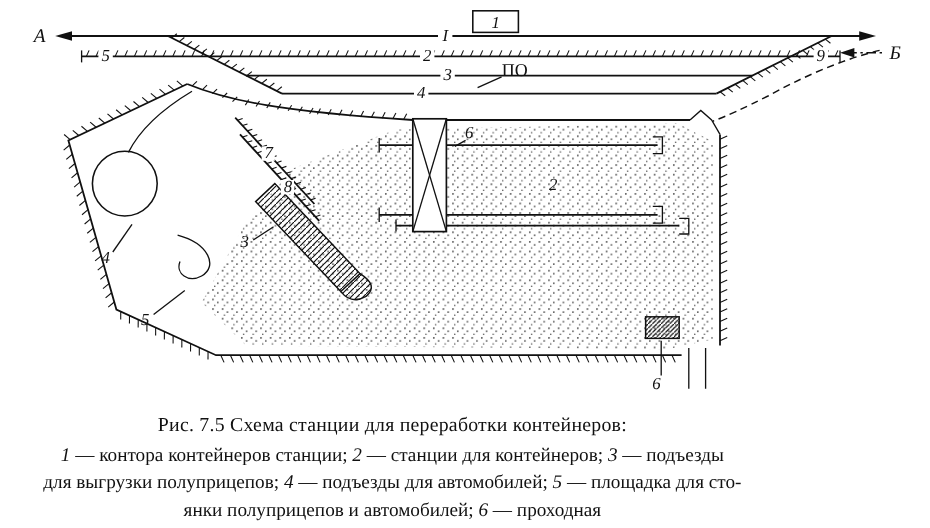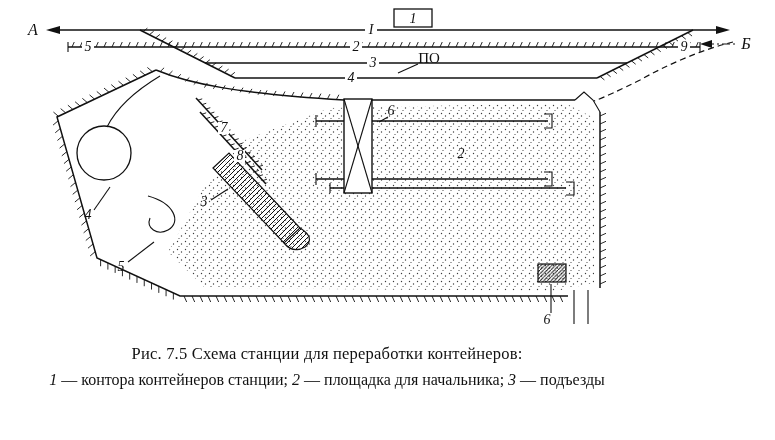--- a/index.html
+++ b/index.html
@@ -434,16 +434,18 @@
     <text class="lbl" x="204" y="206" text-anchor="middle">3</text>
     <text class="lbl" x="88" y="219" text-anchor="middle">4</text>
     <text class="lbl" x="121" y="271" text-anchor="middle">5</text>
     <text class="lbl" x="547" y="324" text-anchor="middle">6</text>
   </g>
 </svg>
 
 <div class="caption">
   <div class="cap-title">Рис. 7.5 Схема станции для переработки контейнеров:</div>
   <div class="legend">
-    <div><i>1</i><span> — контора контейнеров станции; </span><i>2</i><span> — площадка для начальника; </span><i>3</i><span> — подъезды</span></div>
+    <div><i>1</i><span> — контора контейнеров станции; </span><i>2</i><span> — станции для контейнеров; </span><i>3</i><span> — подъезды</span></div>
+    <div><span>для выгрузки полуприцепов; </span><i>4</i><span> — подъезды для автомобилей; </span><i>5</i><span> — площадка для сто-</span></div>
+    <div><span>янки полуприцепов и автомобилей; </span><i>6</i><span> — проходная</span></div>
   </div>
 </div>
 </div>
 
 </body></html>

